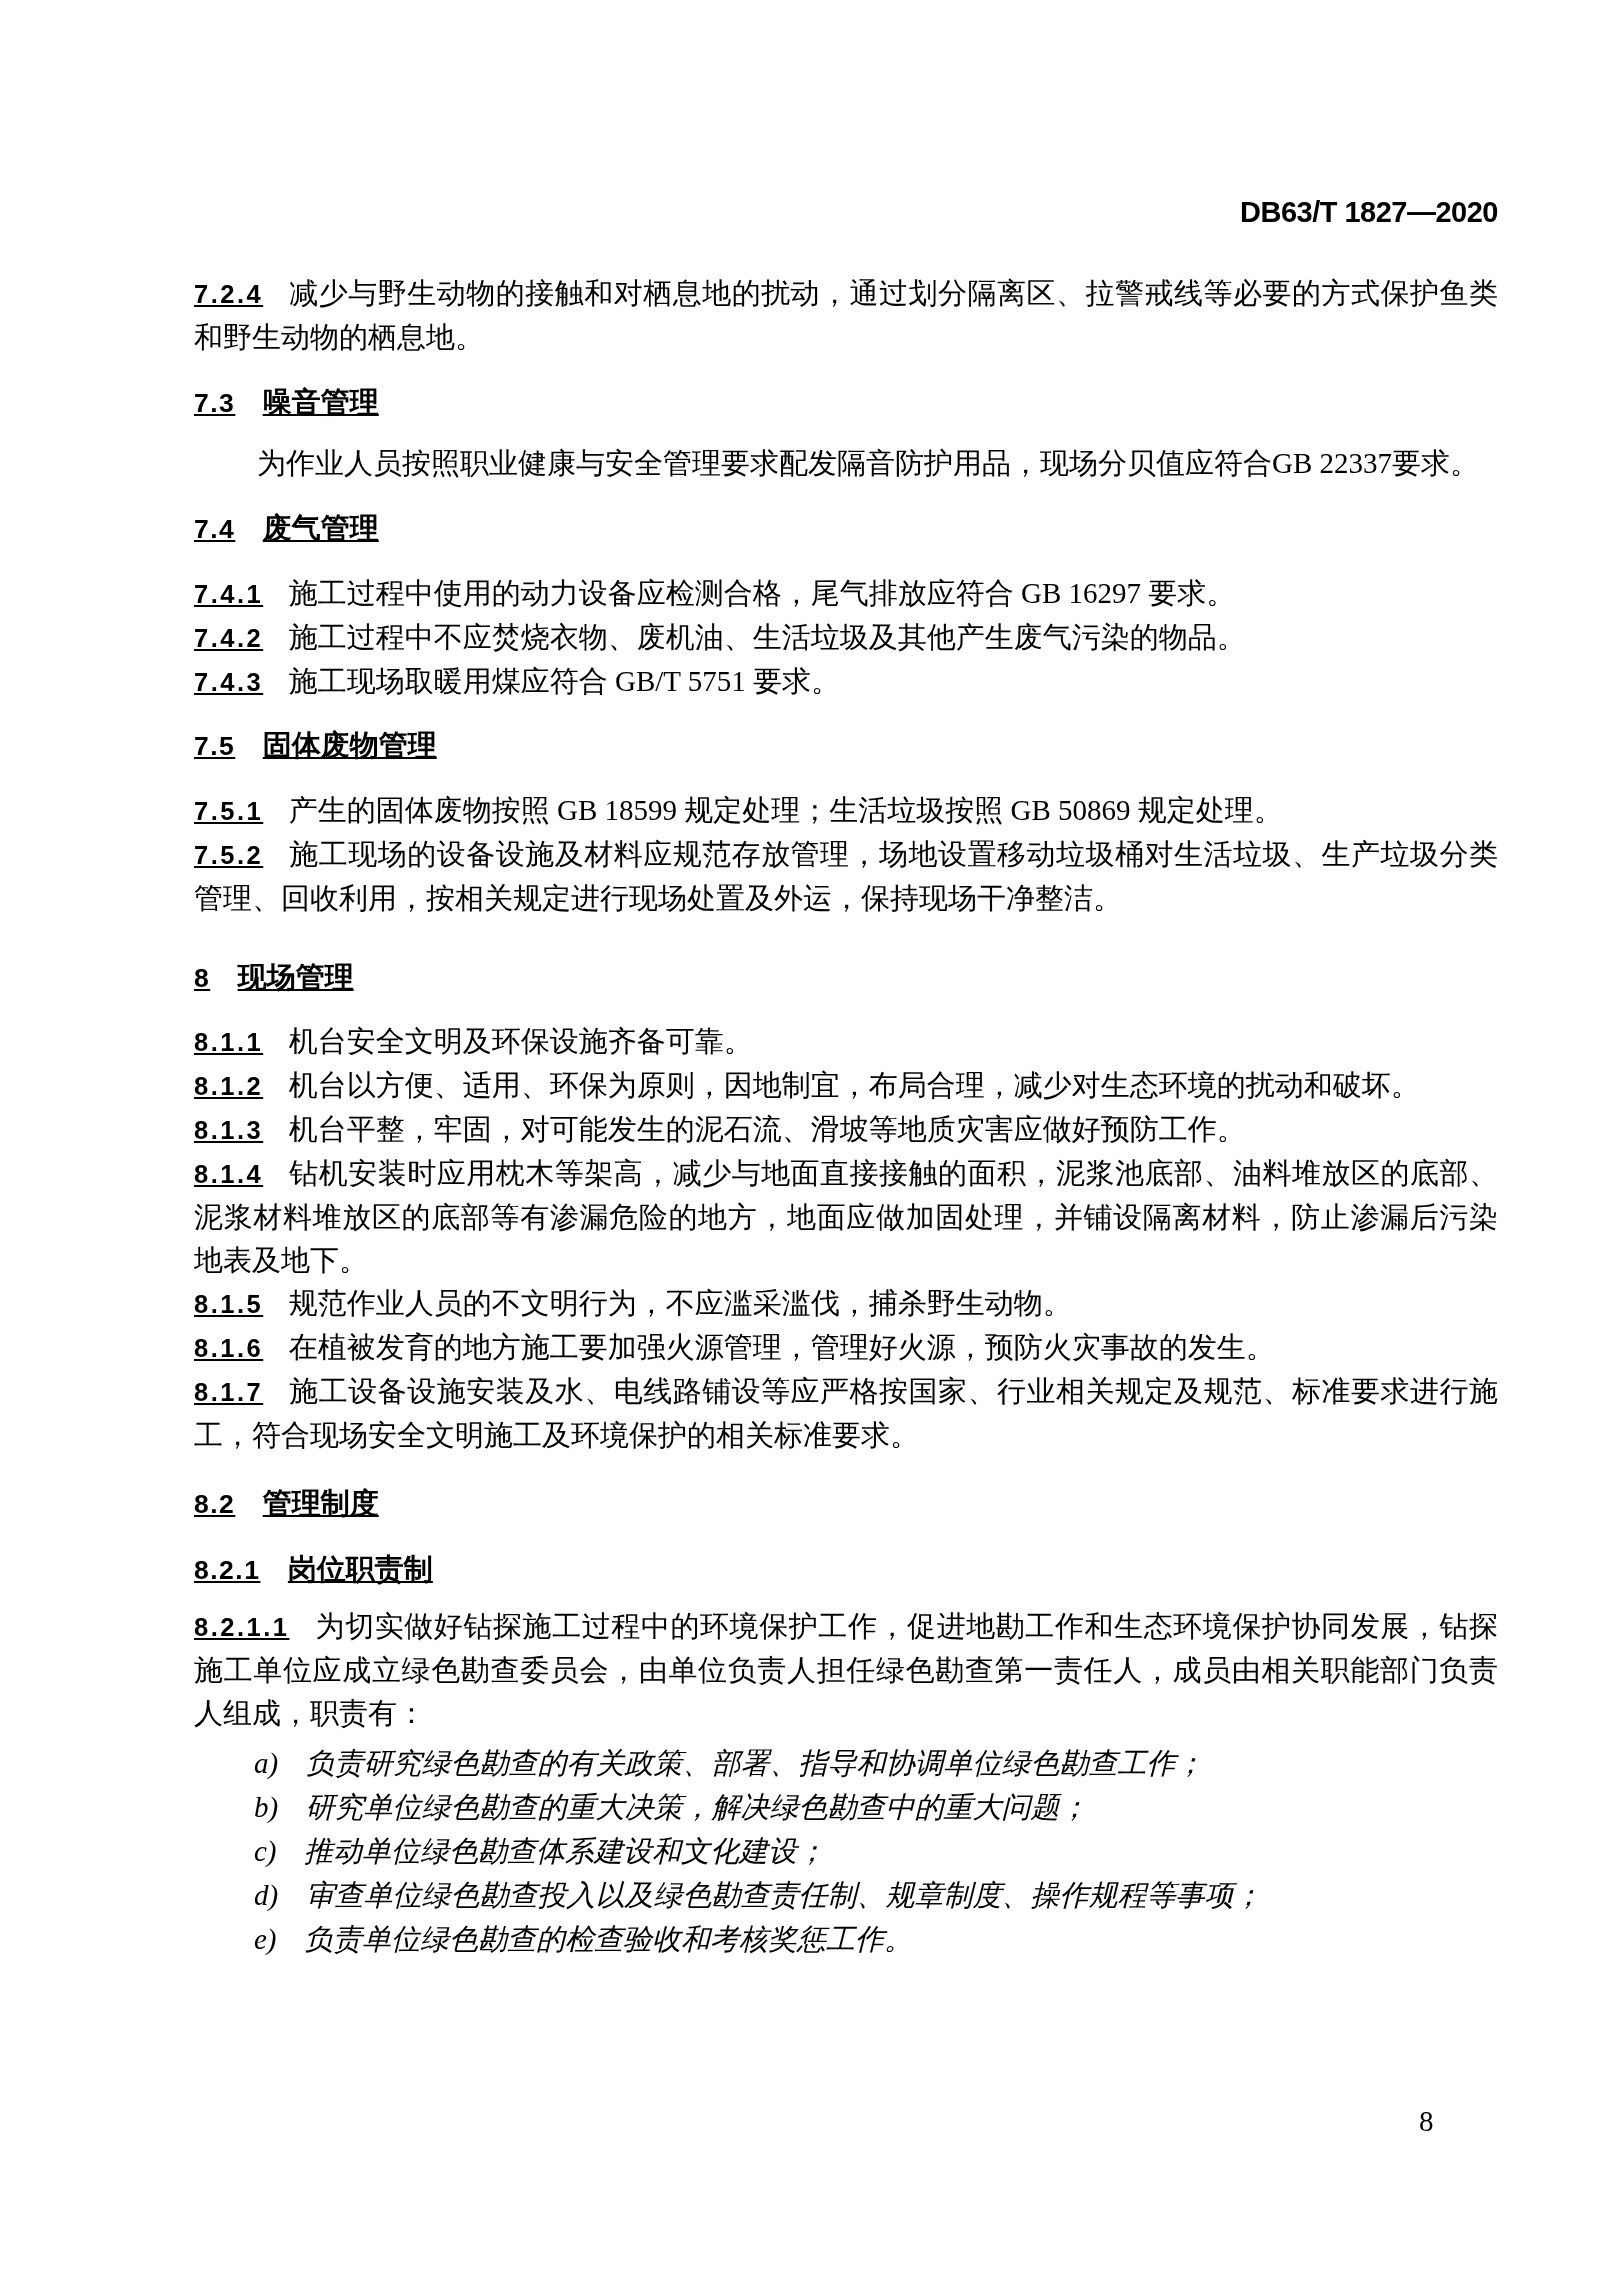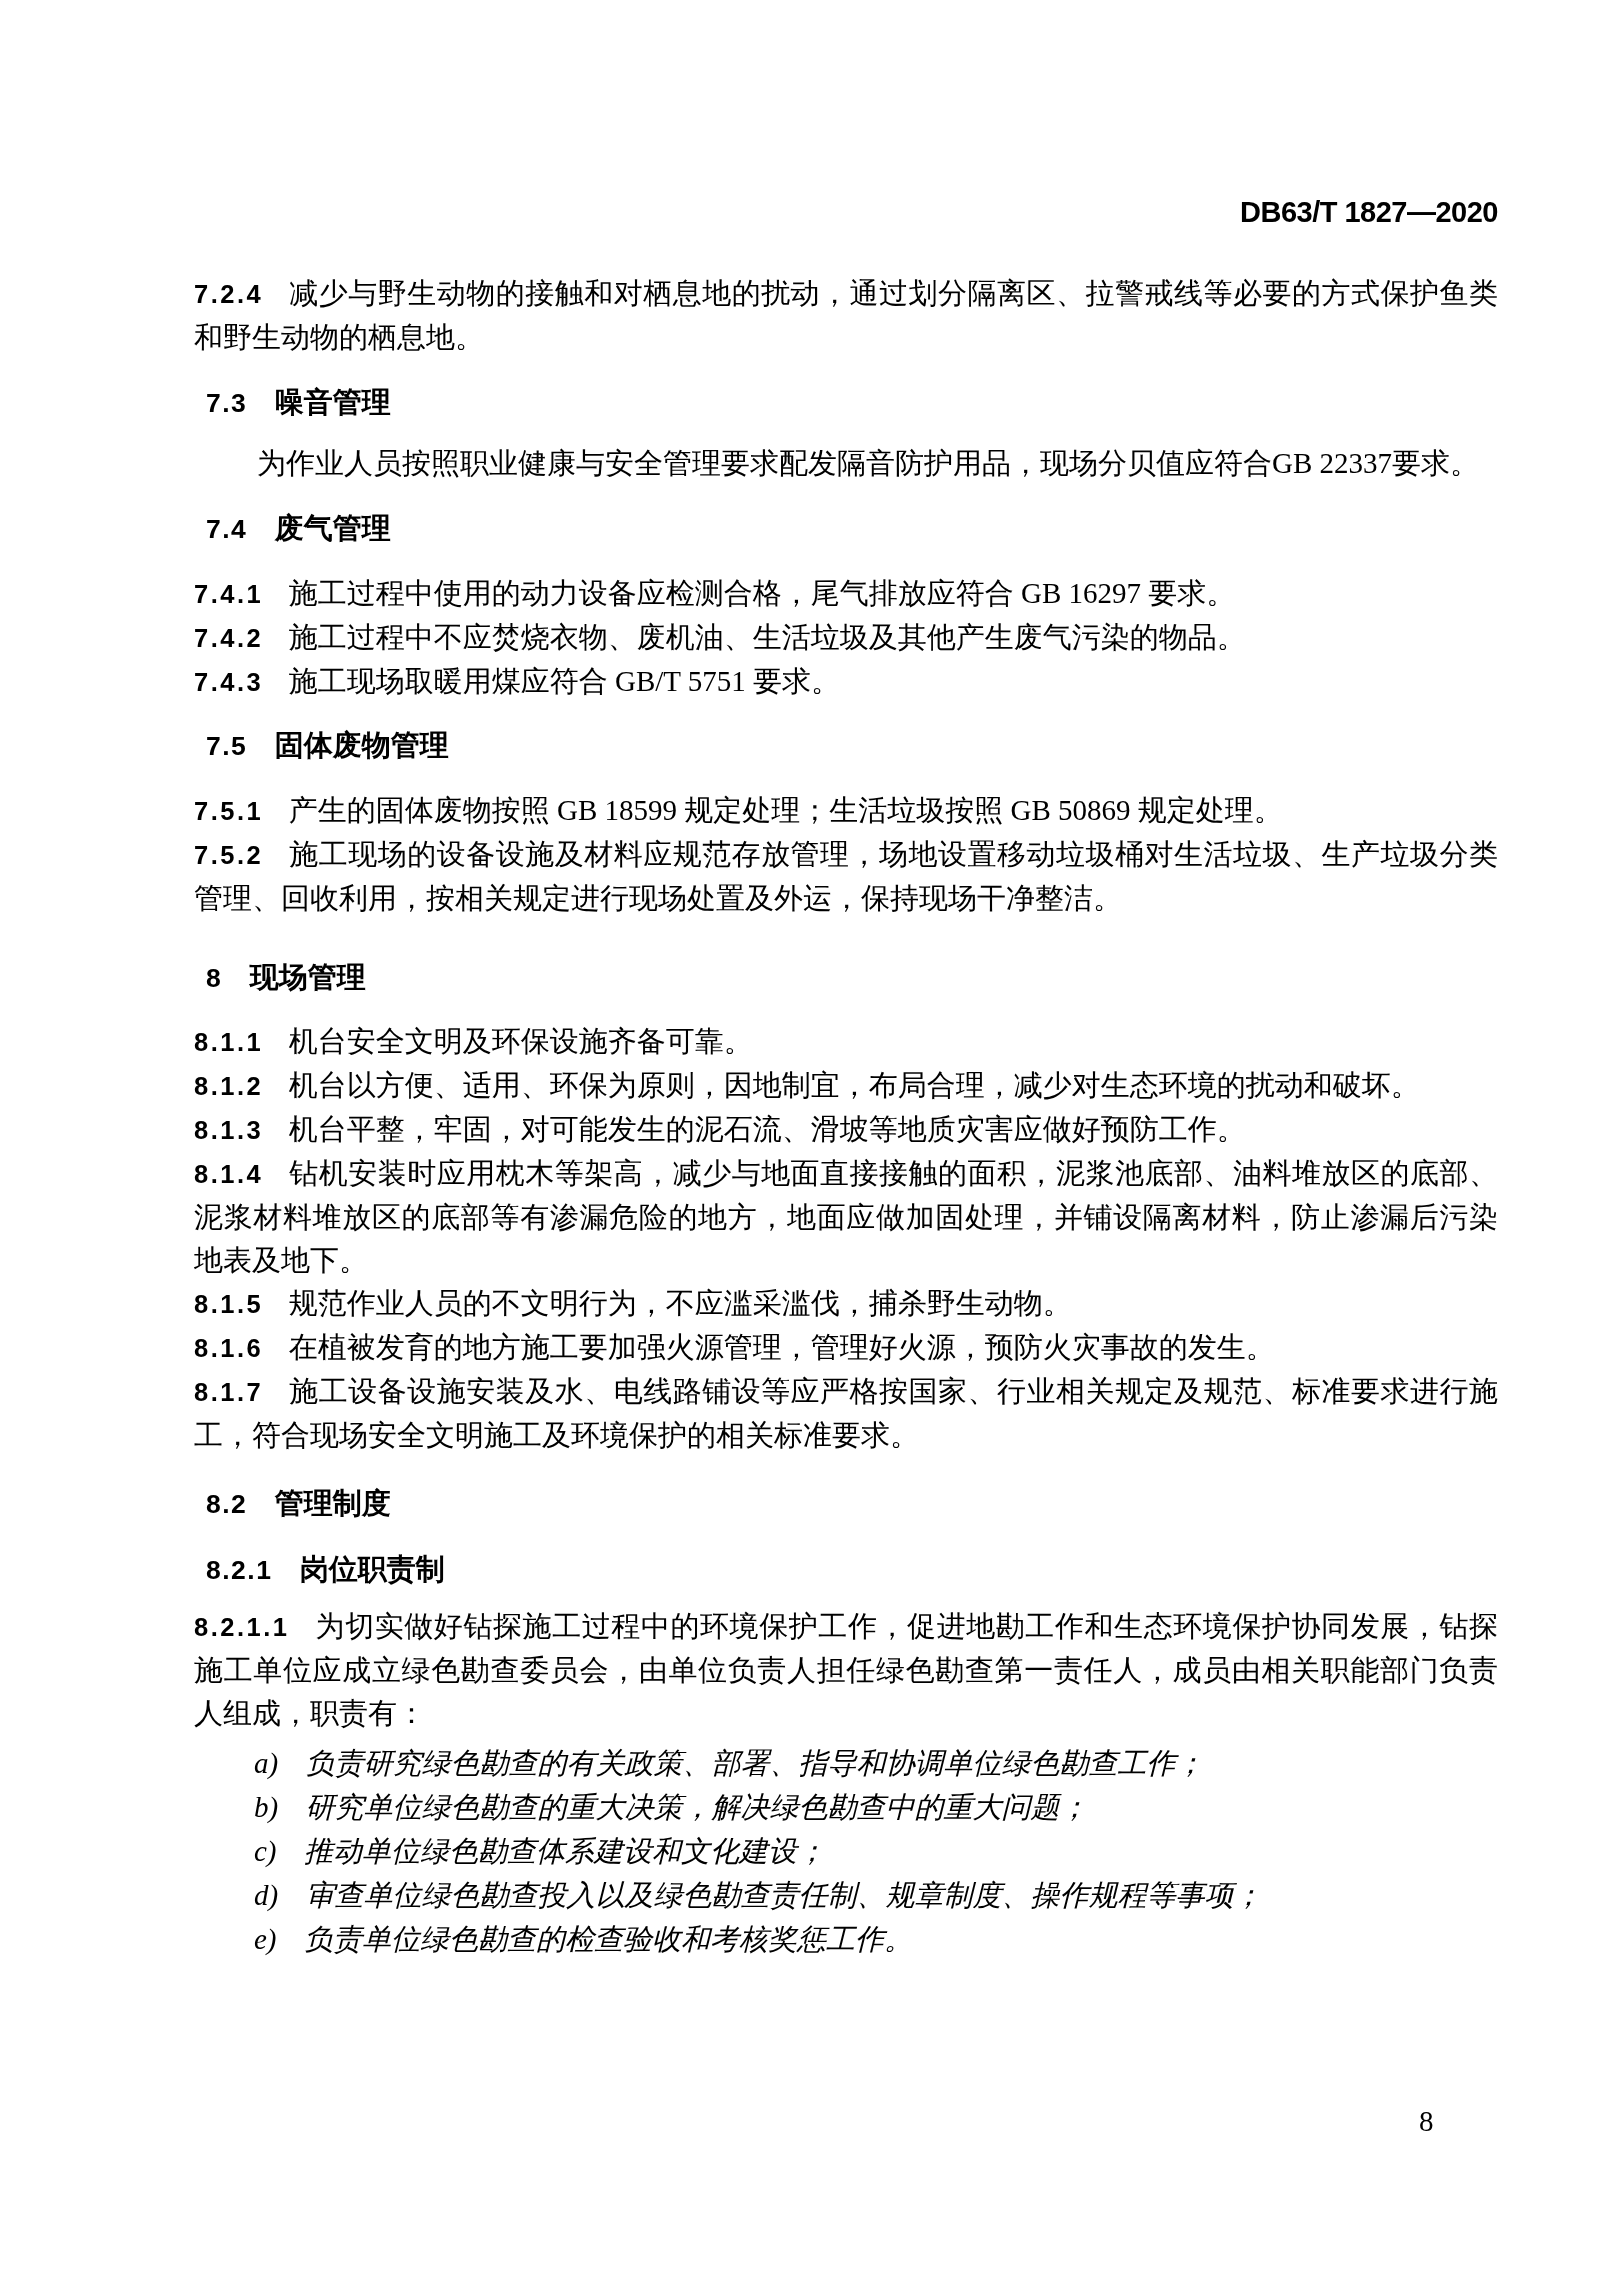--- a/index.html
+++ b/index.html
@@ -25,27 +25,29 @@
     letter-spacing:-0.5px;
   }
   p{margin:0;}
   .clause{text-align:justify;}
   .cnum{
     font-family:"Liberation Sans","DejaVu Sans",sans-serif;
     font-weight:bold;
     font-size:25.5px;
     letter-spacing:2.5px;
     margin-right:25.5px;
+    text-decoration:underline;
   }
   .heading{
-    margin:12px;
+    margin:0;
     font-family:"Liberation Sans","DejaVu Sans",sans-serif;
     font-weight:bold;
     font-size:29px;
     line-height:43px;
+    text-decoration:underline;
   }
   .hnum{
     margin-right:27.4px;
     font-size:26.5px;
     letter-spacing:1.5px;
   }
   .indent{text-indent:63px;}
   .list{margin-top:5.9px;font-style:italic;}
   .li{padding-left:60px;line-height:44px;text-align:justify;}
   .lmark{margin-right:27.4px;}

